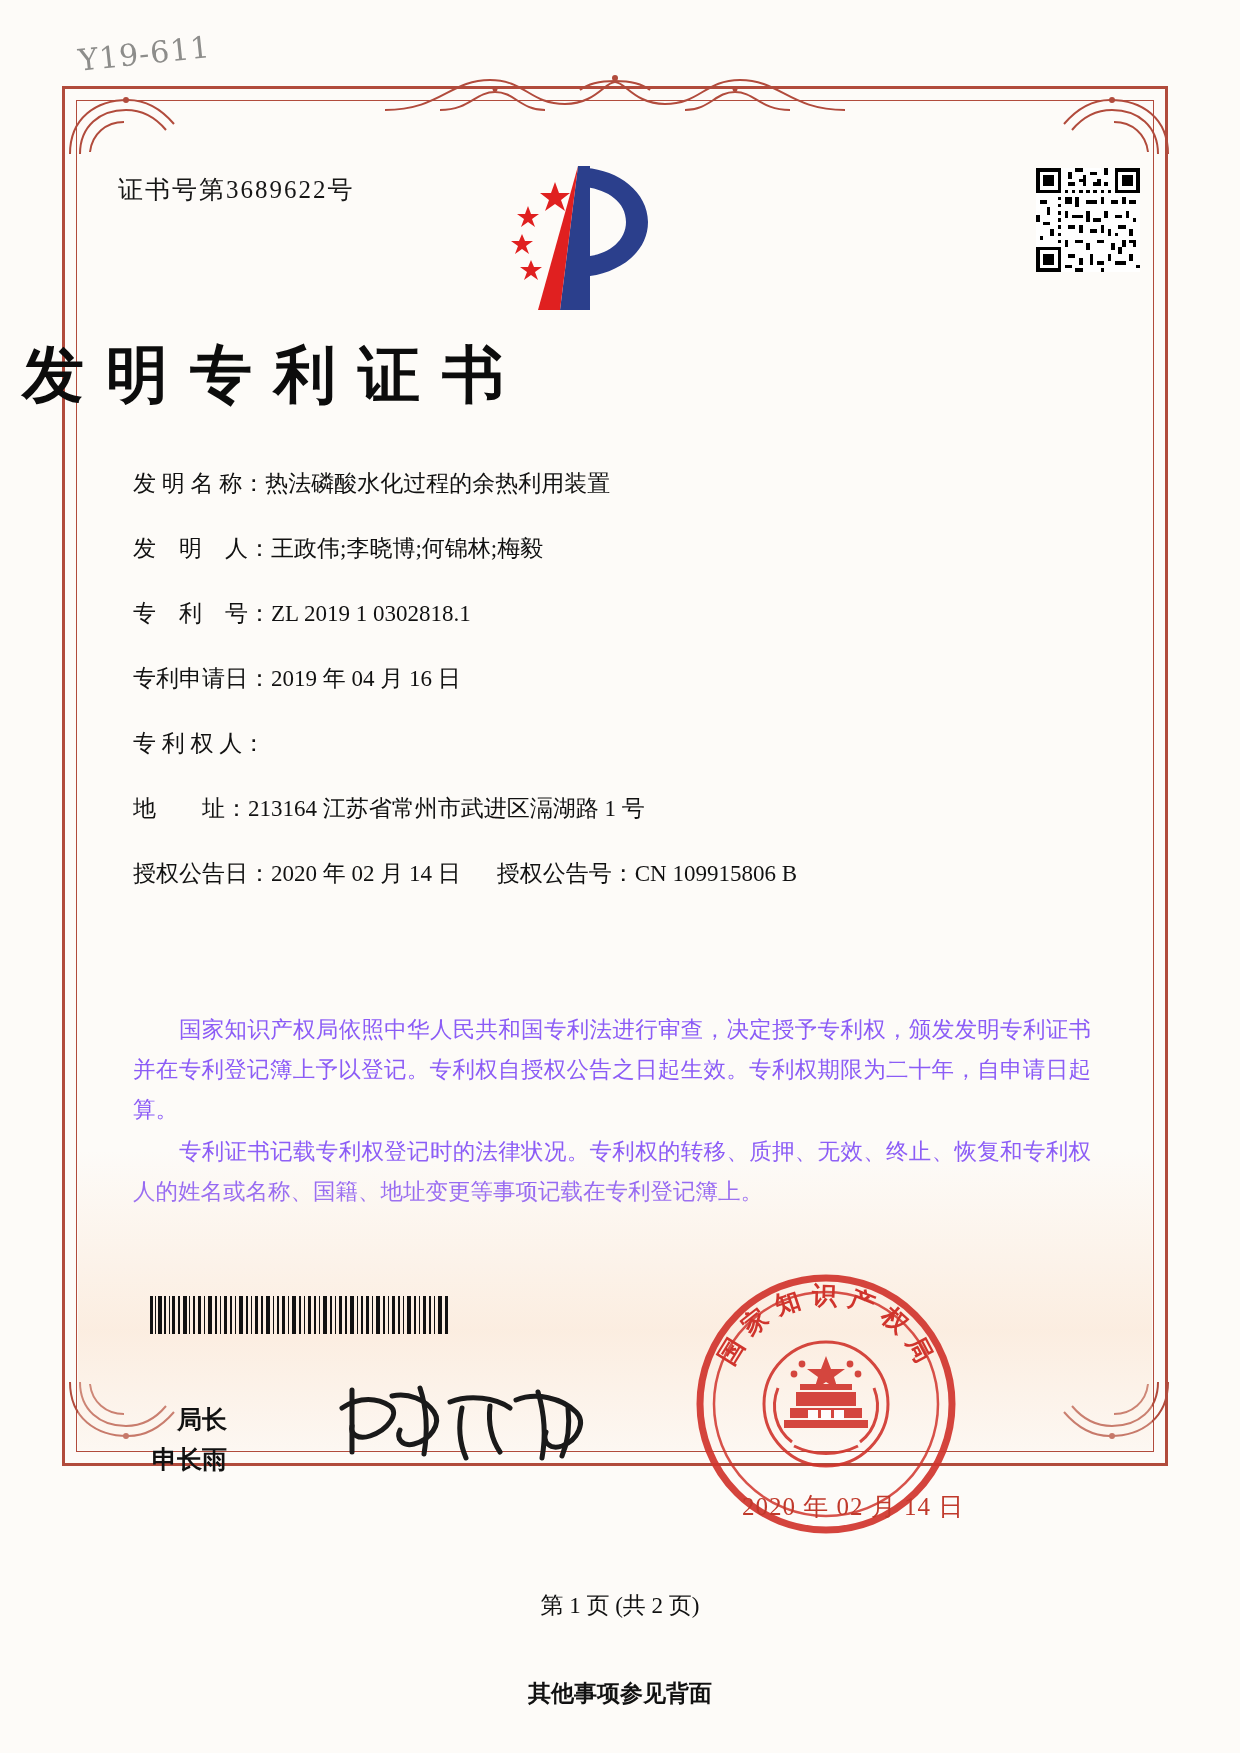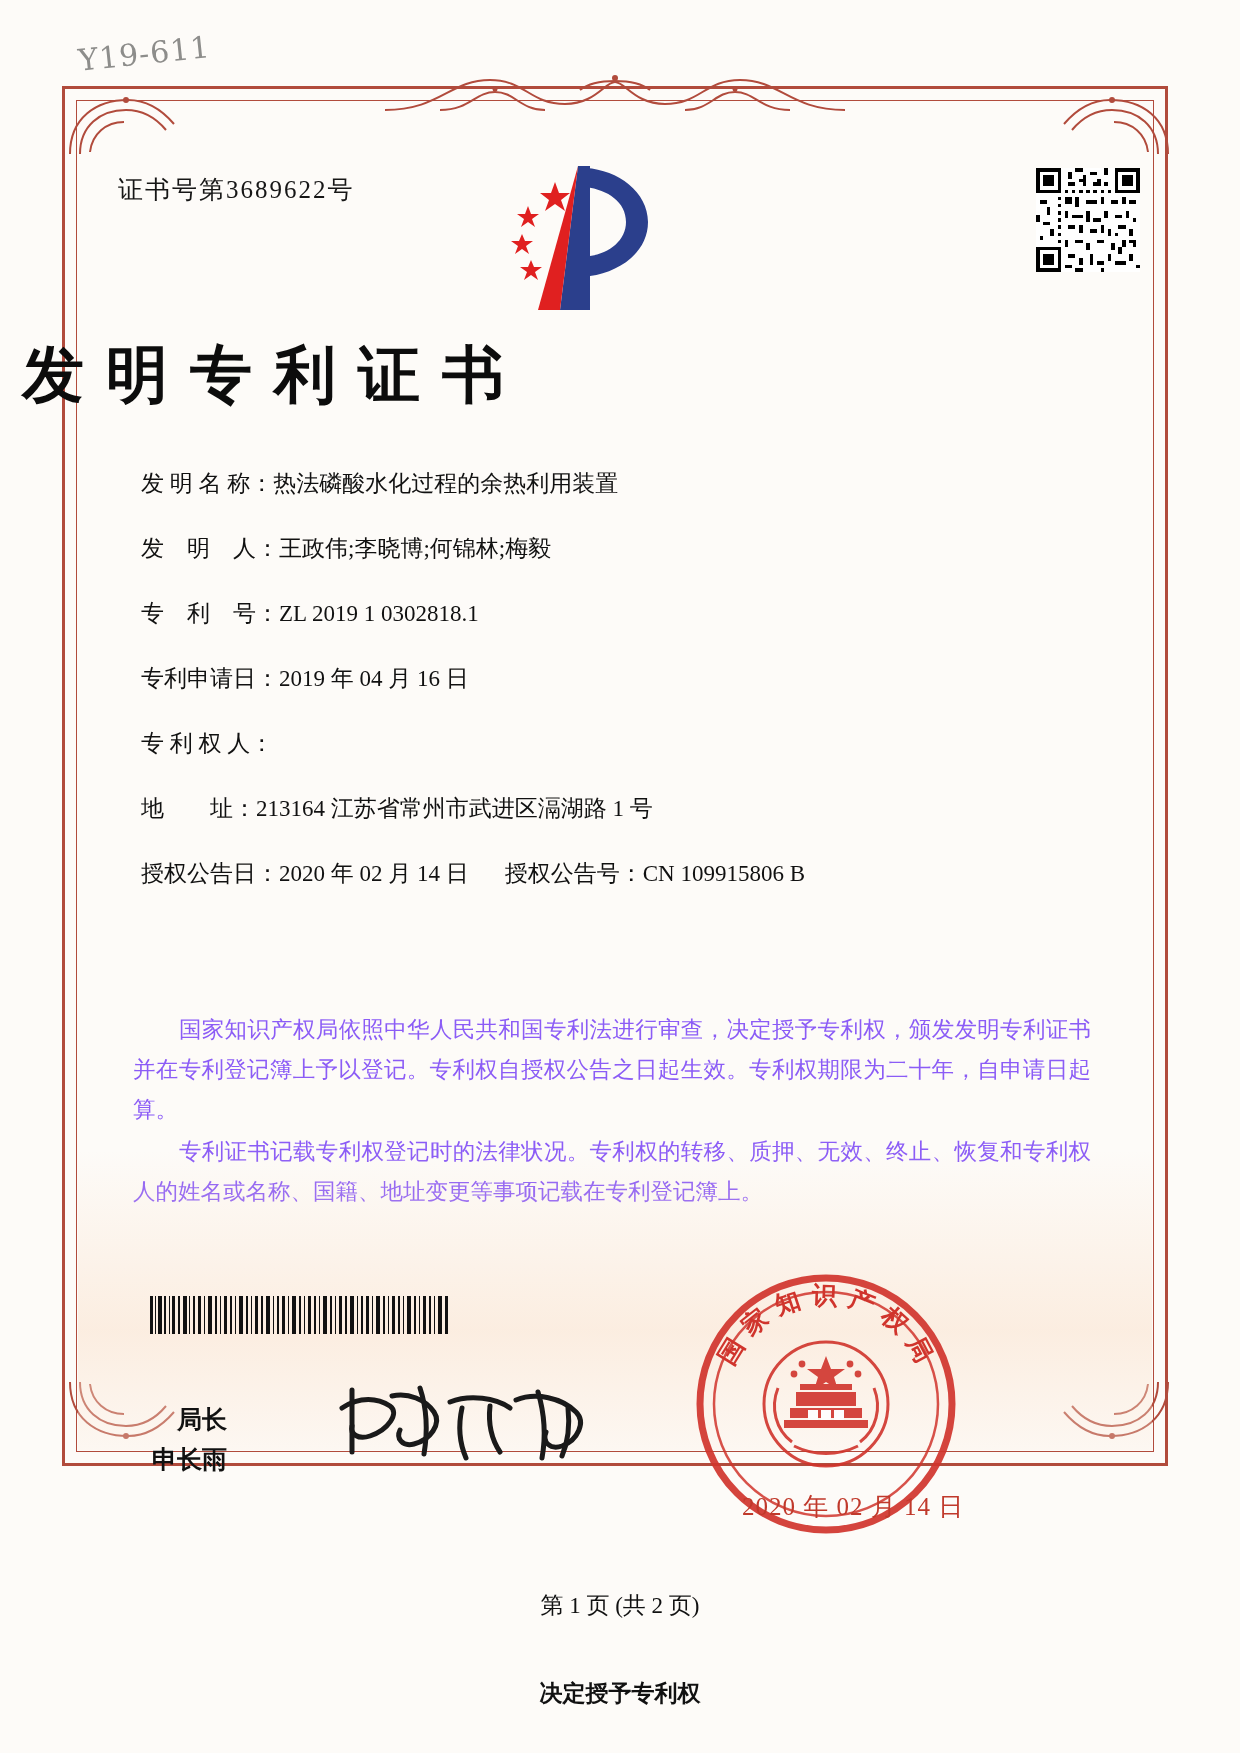--- a/index.html
+++ b/index.html
@@ -118,21 +118,20 @@
     text-indent: 22px;
     color: #0c0c0c;
   }
 
   
   .fields {
     position: absolute;
     left: 133px;
     top: 468px;
     width: 960px;
-    margin-left: 8px;
   }
   .field-row {
     display: flex;
     align-items: baseline;
     margin-bottom: 34px;
     font-size: 23px;
     color: #111;
   }
   .field-label {
     white-space: pre;
@@ -594,15 +593,15 @@
       </g>
 
       <text font-family="DejaVu Serif, serif" font-size="25" font-weight="bold" fill="#d0342c" letter-spacing="10">
         <textPath href="#sealArcTop" startOffset="12%">国家知识产权局</textPath>
       </text>
     </svg>
   </div>
   <div class="seal-date">2020 年 02 月 14 日</div>
 
   <div class="page-footer">第 1 页 (共 2 页)</div>
-  <div class="back-note">决定授予专利权</div>
+  <div class="back-note">其他事项参见背面</div>
 
 </div>
 
 </body></html>

